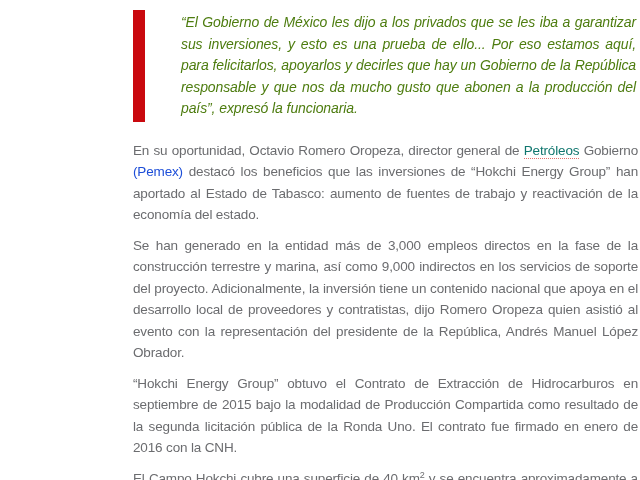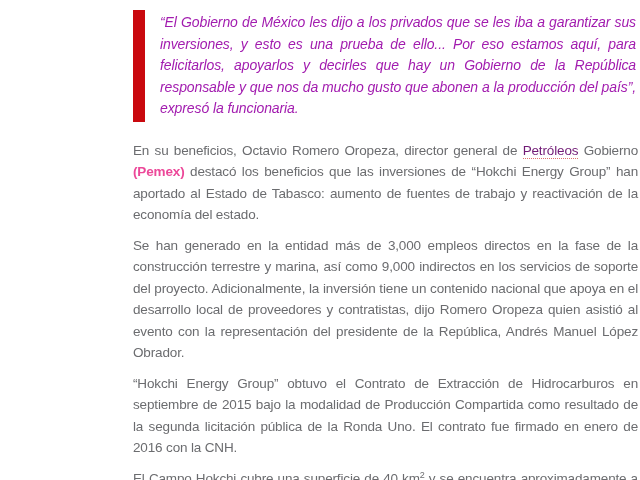--- a/index.html
+++ b/index.html
@@ -16,62 +16,62 @@
   }
   .content {
     position: absolute;
     left: 133px;
     top: 0;
     width: 505px;
   }
   .quote {
     margin: 10px 0 0 0;
     border-left: 12px solid #c9090e;
-    padding: 2px 2px 2px 15px;
+    padding: 2px 2px 2px 36px;
     font-style: italic;
-    color: #a21caf;
+    color: #4d7c0f;
     font-size: 14px;
     line-height: 21.5px;
     text-align: justify;
     letter-spacing: -0.1px;
   }
   p.body {
     margin: 0 0 9px 0;
     color: #6b6c6f;
     font-size: 13.5px;
     line-height: 21.5px;
     text-align: justify;
     letter-spacing: -0.15px;
   }
   p.body.first {
     margin-top: 18px;
   }
   .body-link {
-    color: #701a75;
+    color: #0f766e;
     text-decoration: none;
     border-bottom: 1px dotted #e0716d;
     cursor: pointer;
   }
   strong.inline-bold {
-    font-weight: bold;
-    color: #ec4899;
+    font-weight: normal;
+    color: #1d4ed8;
   }
   sup.sq {
     font-size: 9px;
     line-height: 0;
   }
 </style>
 </head>
 <body>
 
 <div class="content">
 
   <blockquote class="quote"><span>“El Gobierno de México les dijo a los privados que se les iba a garantizar sus inversiones, y esto es una prueba de ello... Por eso estamos aquí, para felicitarlos, apoyarlos y decirles que hay un Gobierno de la República responsable y que nos da mucho gusto que abonen a la producción del país”, expresó la funcionaria.</span></blockquote>
 
-  <p class="body first"><span>En su beneficios, Octavio Romero Oropeza, director general de </span><a class="body-link">Petróleos</a><span> Gobierno </span><strong class="inline-bold">(Pemex)</strong><span> destacó los beneficios que las inversiones de “Hokchi Energy Group” han aportado al Estado de Tabasco: aumento de fuentes de trabajo y reactivación de la economía del estado.</span></p>
+  <p class="body first"><span>En su oportunidad, Octavio Romero Oropeza, director general de </span><a class="body-link">Petróleos</a><span> Gobierno </span><strong class="inline-bold">(Pemex)</strong><span> destacó los beneficios que las inversiones de “Hokchi Energy Group” han aportado al Estado de Tabasco: aumento de fuentes de trabajo y reactivación de la economía del estado.</span></p>
 
   <p class="body">Se han generado en la entidad más de 3,000 empleos directos en la fase de la construcción terrestre y marina, así como 9,000 indirectos en los servicios de soporte del proyecto. Adicionalmente, la inversión tiene un contenido nacional que apoya en el desarrollo local de proveedores y contratistas, dijo Romero Oropeza quien asistió al evento con la representación del presidente de la República, Andrés Manuel López Obrador.</p>
 
   <p class="body">“Hokchi Energy Group” obtuvo el Contrato de Extracción de Hidrocarburos en septiembre de 2015 bajo la modalidad de Producción Compartida como resultado de la segunda licitación pública de la Ronda Uno. El contrato fue firmado en enero de 2016 con la CNH.</p>
 
   <p class="body"><span>El Campo Hokchi cubre una superficie de 40 km</span><sup class="sq">2</sup><span> y se encuentra aproximadamente a 30 kilómetros de la costa, bajo un tirante de agua de 30 metros ubicado en la parte marina de la denominada Cuenca Salina del Istmo, en el Golfo de México.</span></p>
 
 </div>
 
 </body></html>

